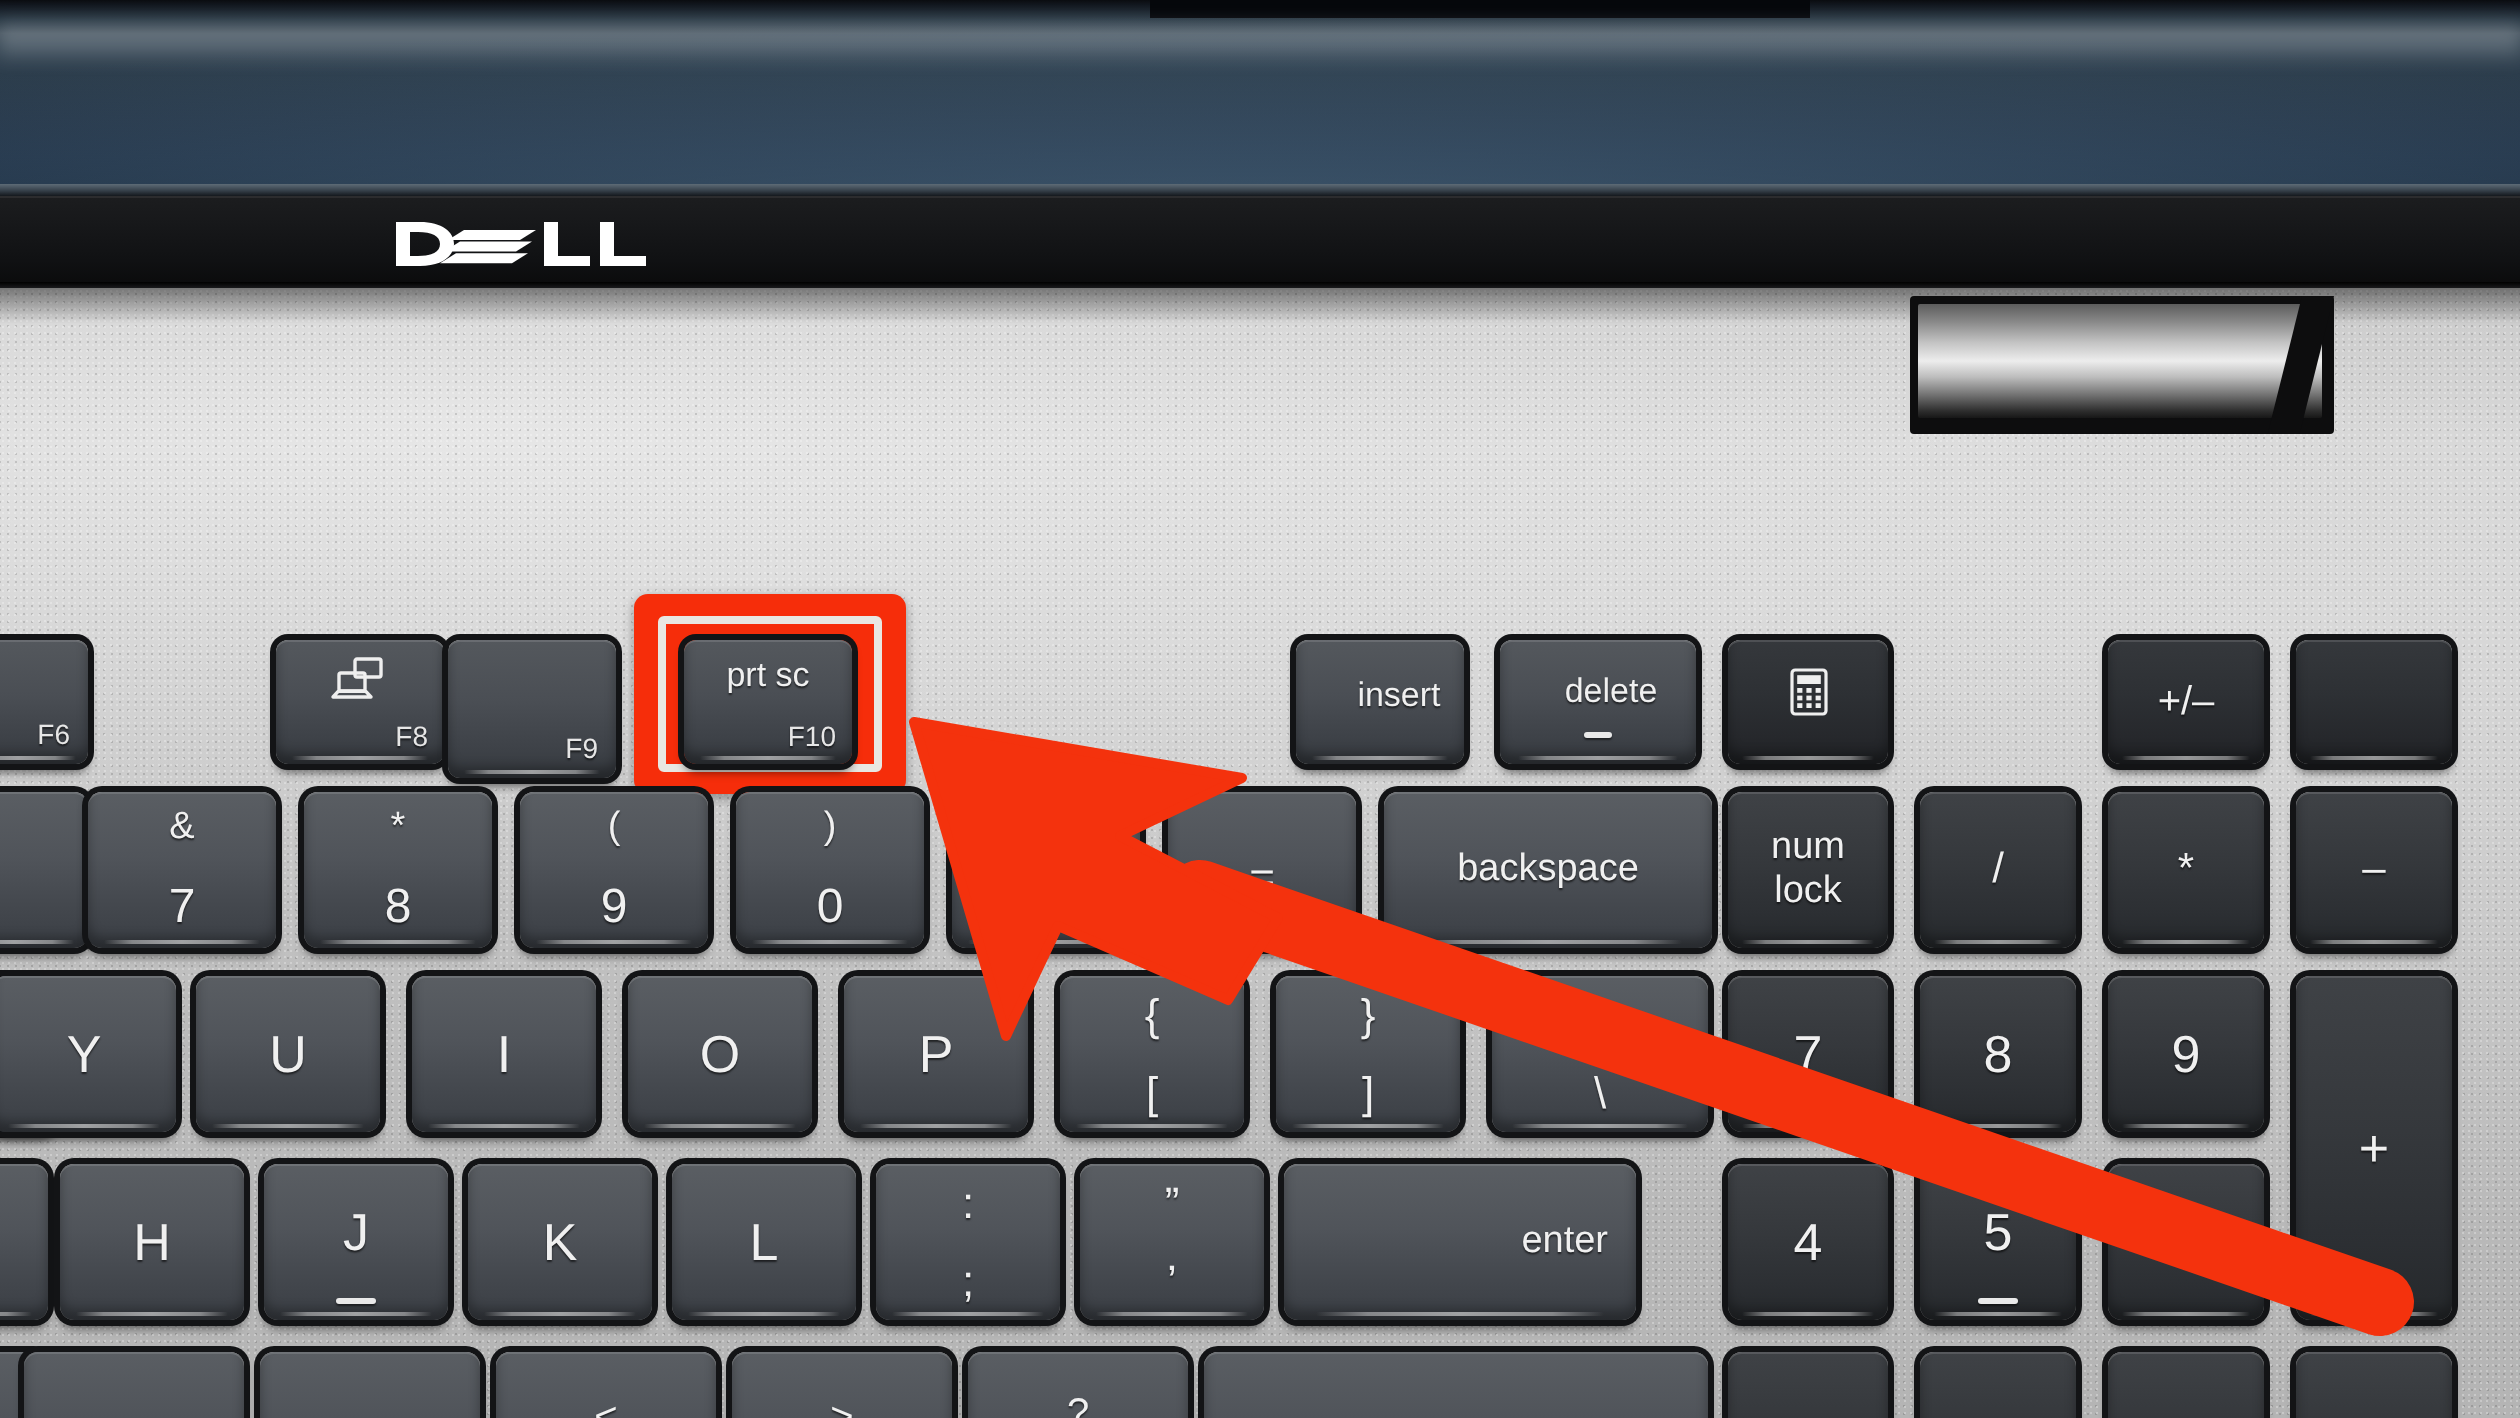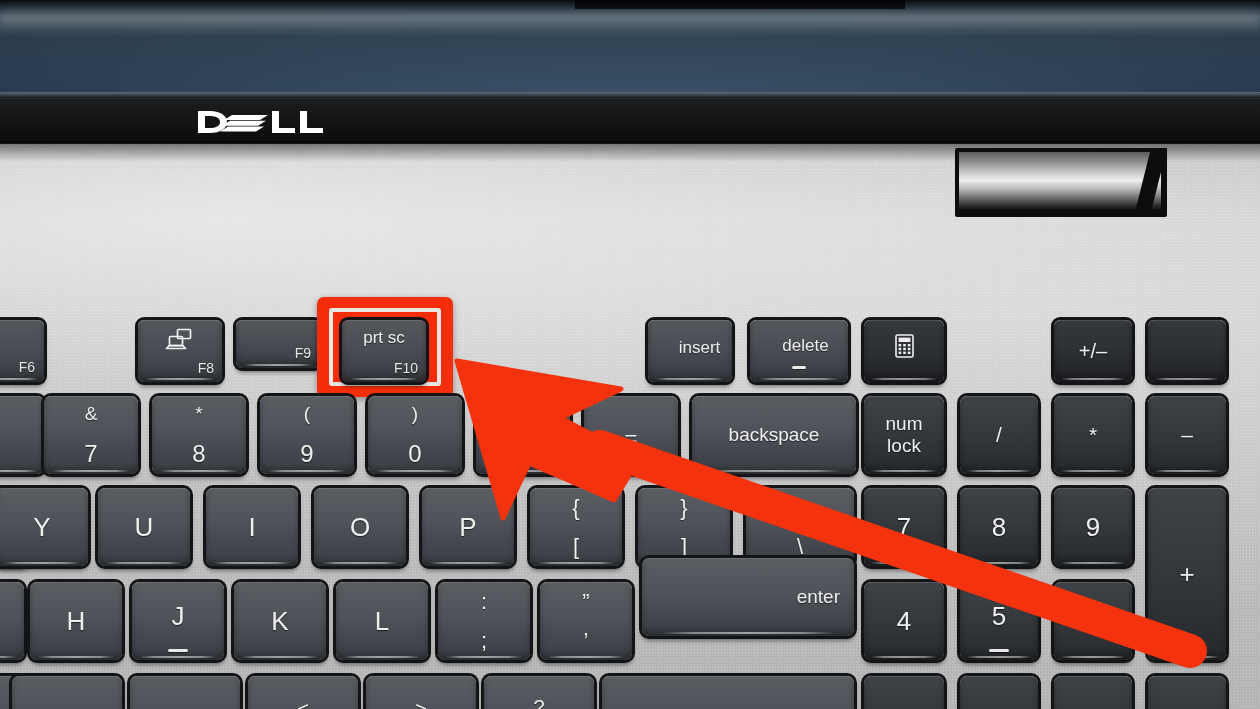--- a/index.html
+++ b/index.html
@@ -260,21 +260,21 @@
               <rect x="12.5" y="2.5" width="13" height="9" rx="1"></rect>
               <rect x="4.5" y="9.5" width="13" height="9" rx="1"></rect>
               <path d="M1.5 21.5 L20.5 21.5 L17.8 18.6 L4.2 18.6 Z" fill="none"></path>
             </g>
           </svg>
         </span>
         <span class="fnum">F8</span>
       </div>
     </div>
 
-    <div class="key fn" style="left:236px;top:320px;width:84px;height:48px;">
+    <div class="key fn" style="left:224px;top:320px;width:84px;height:69px;">
       <div class="fnbox">
         <span class="fnum only">F9</span>
       </div>
     </div>
 
     <div class="highlight">
       <div class="highlight-ring"></div>
     </div>
 
     <div class="key fn" style="left:342px;top:320px;width:84px;height:62px;z-index:3;">
@@ -476,21 +476,21 @@
       </div>
     </div>
 
     <div class="key" style="left:540px;top:582px;width:92px;height:78px;">
       <div class="two">
         <span class="up" style="font-size:22px;">”</span>
         <span class="lo" style="font-size:22px;">’</span>
       </div>
     </div>
 
-    <div class="key wordkey right" style="left:642px;top:558px;width:212px;height:78px;">
+    <div class="key wordkey right" style="left:642px;top:582px;width:176px;height:78px;">
       <span>enter</span>
     </div>
 
     <div class="key dark" style="left:864px;top:582px;width:80px;height:78px;">
       <span class="lbl-main" style="font-size:26px;">4</span>
     </div>
 
     <div class="key dark" style="left:960px;top:582px;width:78px;height:78px;">
       <span class="lbl-main" style="font-size:26px;position:relative;top:-5px;">5</span>
       <span class="bump sm"></span>

